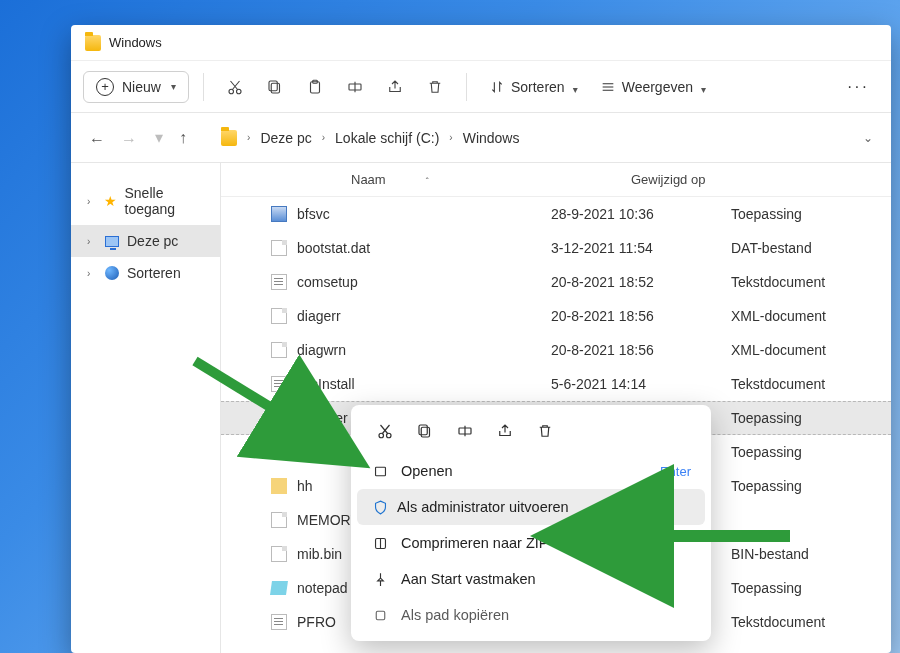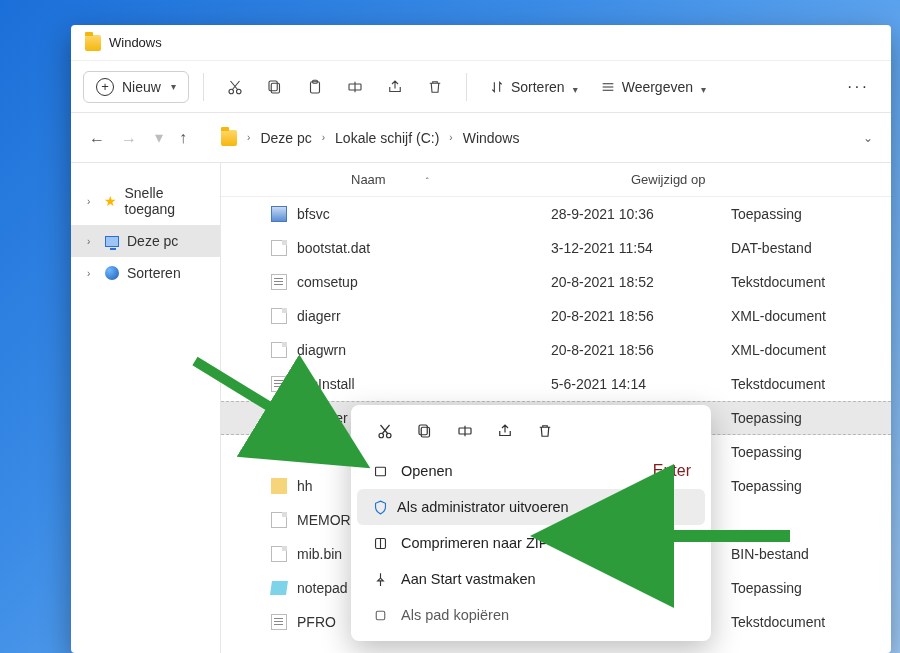--- a/index.html
+++ b/index.html
@@ -72,21 +72,21 @@
     padding:8px 6px; z-index:20;
   }
   .ctx-icons{display:flex;gap:12px;padding:4px 14px 8px;}
   .ctx-icons .ci{width:28px;height:28px;display:flex;align-items:center;justify-content:center;}
   .ctx-icons svg{width:18px;height:18px;stroke:#333;fill:none;stroke-width:1.6;}
   .ctx-item{display:flex;align-items:center;gap:12px;padding:9px 14px;border-radius:6px;font-size:14.5px;color:#222;}
   .ctx-item .ci{width:18px;height:18px;display:flex;align-items:center;justify-content:center;}
   .ctx-item .ci svg{width:17px;height:17px;stroke:#333;fill:none;stroke-width:1.6;}
   .ctx-item.shield .ci svg{stroke:#1f74d0;}
   .ctx-item.hov{background:#ececec;gap:8px;}
-  .ctx-item .hint{margin-left:auto;font-size:16px;color:#7f1d1d;}
+  .ctx-item .hint{margin-left:auto;font-size:13px;color:#3b82f6;}
   .ctx-item.cut{opacity:.75;}
   
   .arrow{position:absolute;z-index:30;}
   .arrow svg{overflow:visible;}
 </style>
 </head>
 <body>
 
 <div class="window">
 

